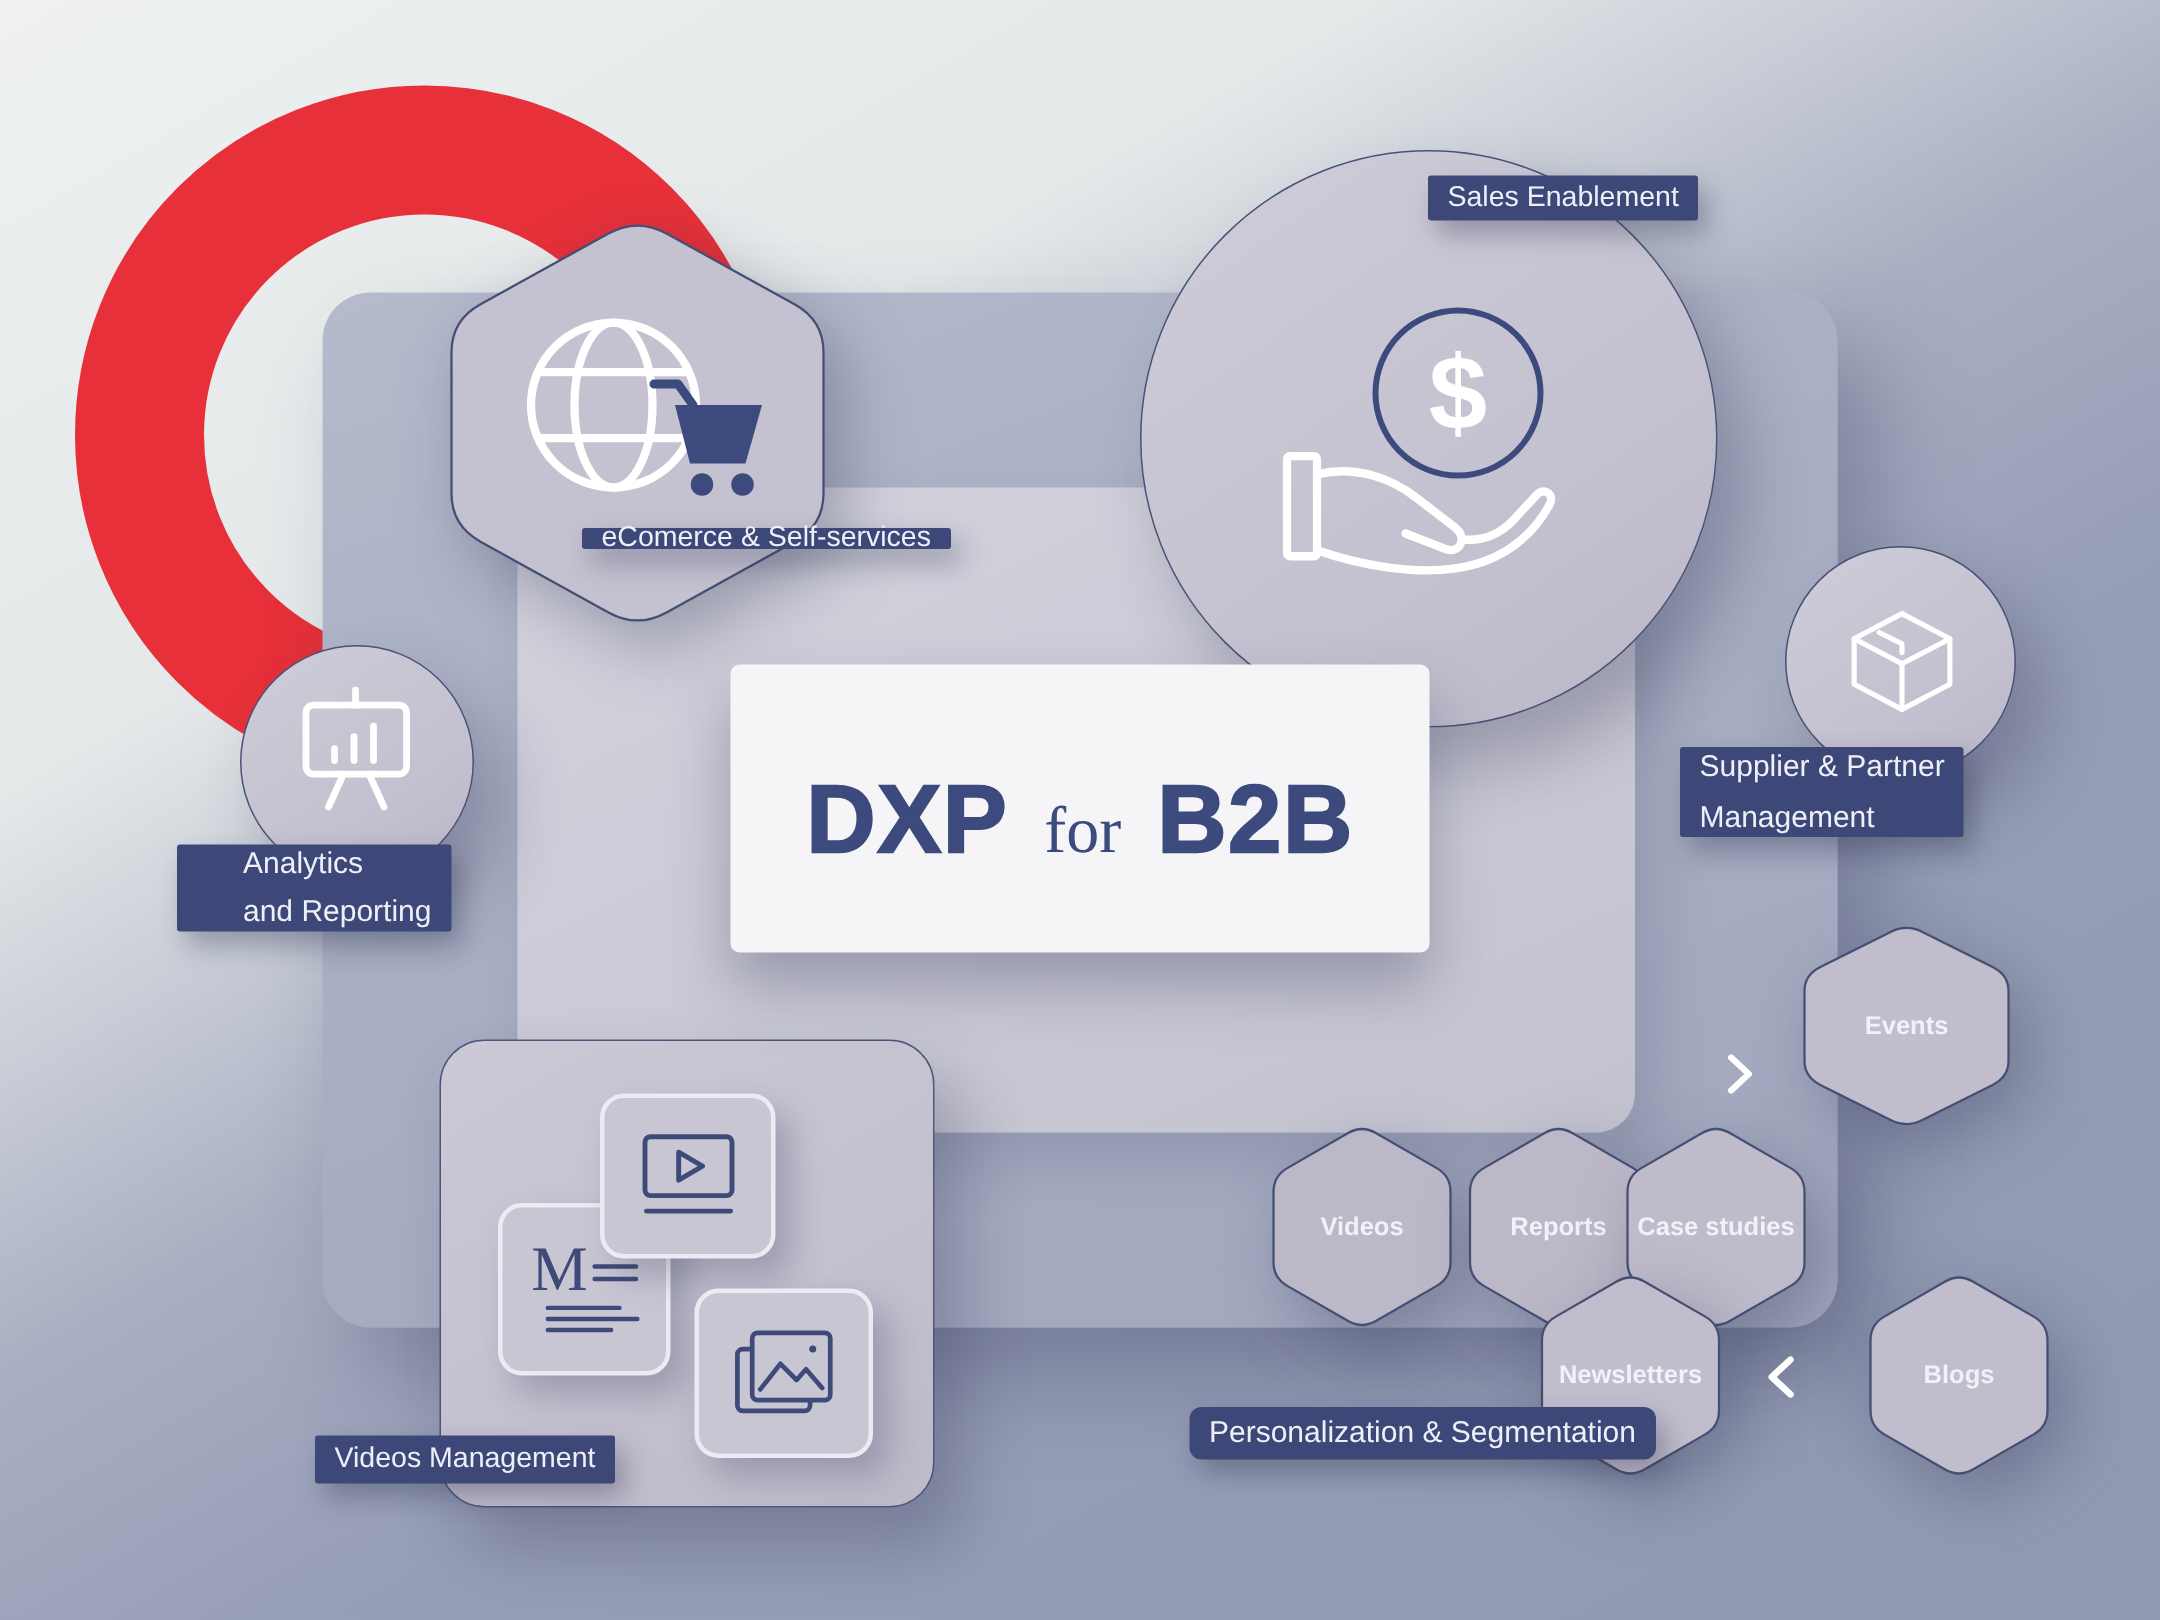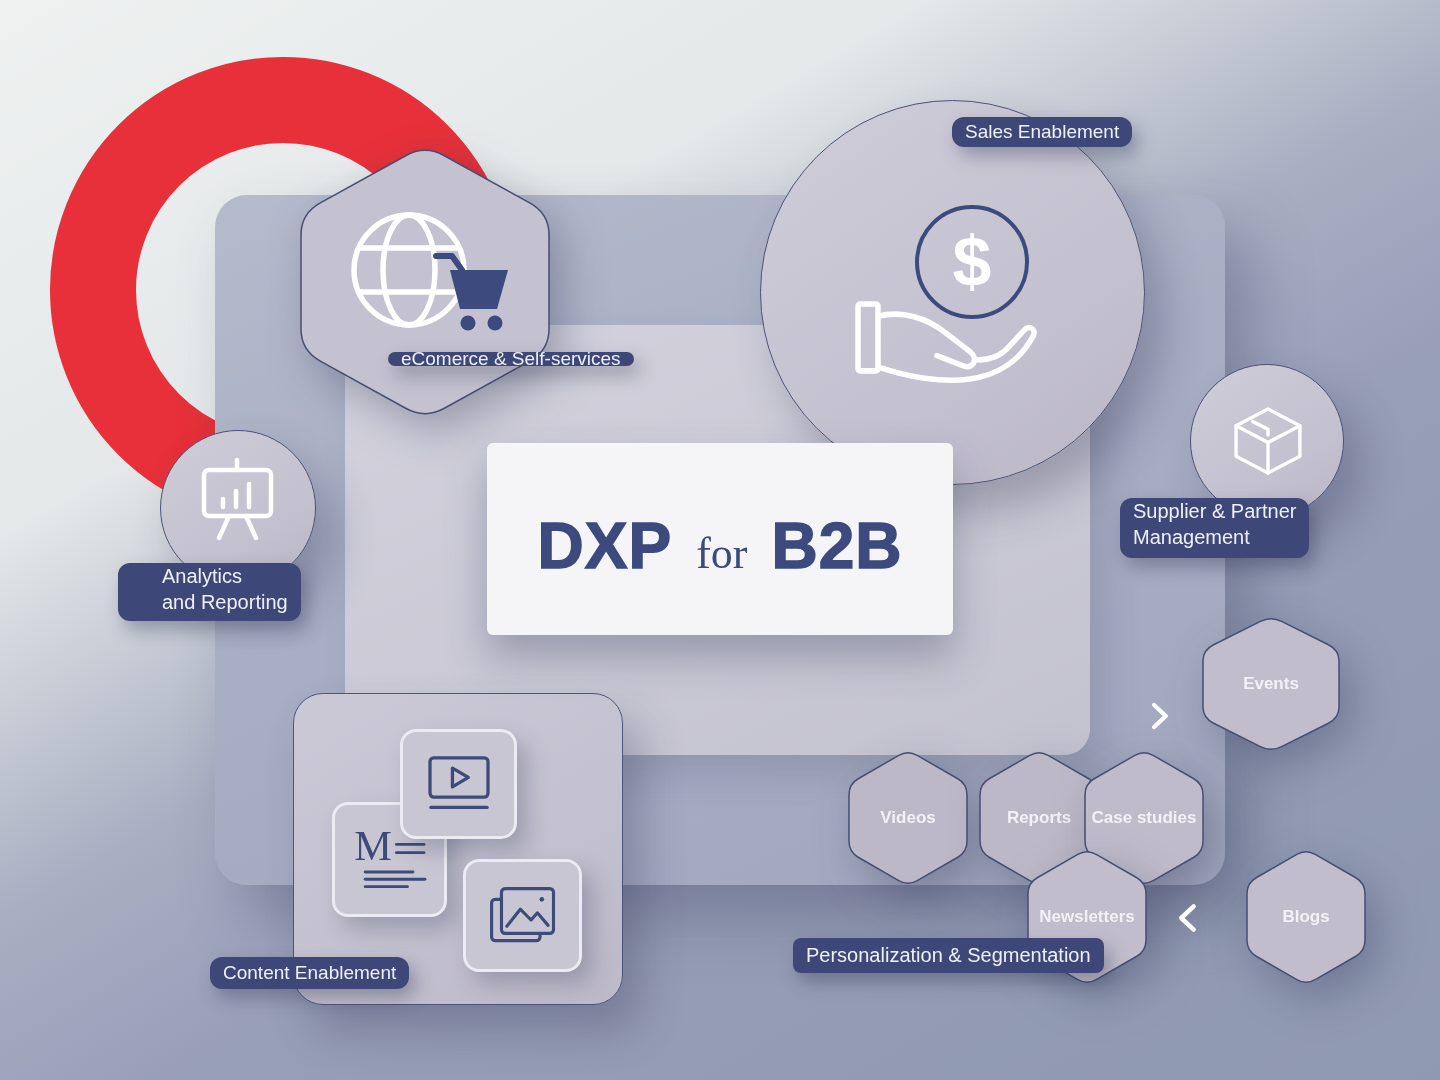--- a/index.html
+++ b/index.html
@@ -60,25 +60,25 @@
   }
   .hx-ecom{left:301px;top:145px;width:248px;height:274px;z-index:4;}
   .hx-videos{left:849px;top:750px;width:118px;height:136px;z-index:6;}
   .hx-reports{left:980px;top:750px;width:118px;height:136px;z-index:6;}
   .hx-case{left:1085px;top:750px;width:118px;height:136px;z-index:6;}
   .hx-news{left:1028px;top:849px;width:118px;height:136px;z-index:6;}
   .hx-events{left:1203px;top:616px;width:136px;height:136px;z-index:6;}
   .hx-blogs{left:1247px;top:849px;width:118px;height:136px;z-index:6;}
   
   .label{
-    background:#3e4878;color:#eef0f8;border-radius:12px;z-index:8;
+    background:#3e4878;color:#eef0f8;border-radius:2px;z-index:8;
     display:flex;align-items:center;padding:0 13px;white-space:nowrap;
     font-size:19px;box-shadow:6px 9px 18px rgba(40,45,75,.35);
   }
-  .label.multi{flex-direction:column;align-items:flex-start;justify-content:flex-start;line-height:1.32;font-size:20px;}
+  .label.multi{flex-direction:column;align-items:flex-start;justify-content:space-between;line-height:1.32;font-size:20px;}
   .lb-ecom{left:388px;top:352px;height:14px;}
   .lb-sales{left:952px;top:117px;height:30px;}
   .lb-analytics{left:118px;top:563px;height:58px;padding-left:44px;}
   .lb-supplier{left:1120px;top:498px;height:60px;}
   .lb-content{left:210px;top:957px;height:32px;}
   .lb-personal{left:793px;top:938px;height:35px;font-size:20px;border-radius:8px;z-index:9;}
   
   .content-card{
     left:293px;top:693px;width:330px;height:312px;border-radius:30px;z-index:5;
     background:linear-gradient(150deg,#ccc9d7 0%,#c3c0cf 60%,#bdb9c9 100%);
@@ -225,21 +225,21 @@
     <svg viewBox="0 0 78 68" style="width:70px;height:61px;">
       <g stroke="#3e4a78" stroke-width="3.5" stroke-linecap="round" stroke-linejoin="round">
         <rect x="4" y="16" width="54" height="46" rx="4" fill="none"></rect>
         <rect x="15" y="4" width="58" height="50" rx="4" fill="#c9c6d4"></rect>
         <circle cx="60" cy="16" r="2.6" fill="#3e4a78" stroke="none"></circle>
         <path d="M21 46 L36 27 L48 39 L55 31 L67 45" fill="none"></path>
       </g>
     </svg>
   </div>
   <div class="abs label lb-content">
-    <span>Content Enablement</span>
+    <span>Videos Management</span>
   </div>
 
   <div class="abs hex hx-videos">
     <svg viewBox="0 0 100 115" preserveAspectRatio="none">
         <use href="#hexpath" fill="#bcb8c8" stroke="#454e73" stroke-width="1.5"></use>
       </svg>
     <span class="hexlabel">Videos</span>
   </div>
   <div class="abs hex hx-reports">
     <svg viewBox="0 0 100 115" preserveAspectRatio="none">

